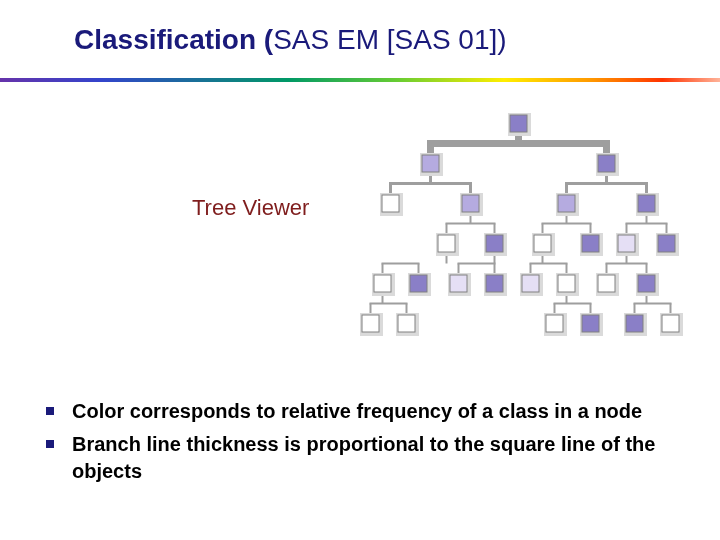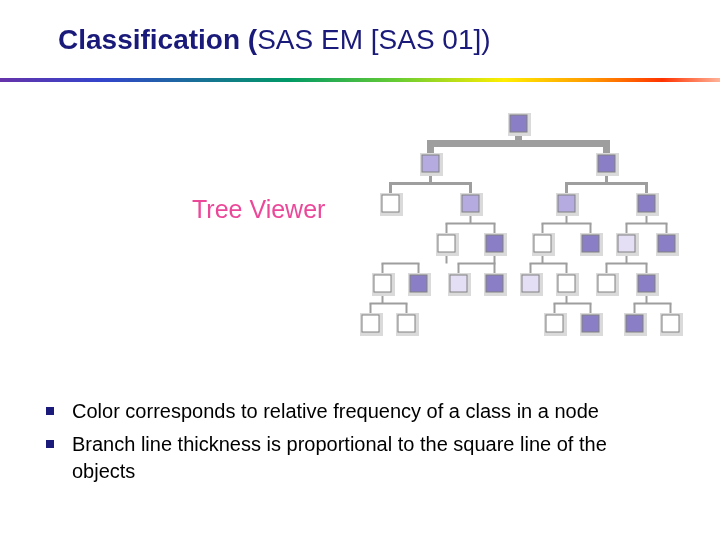--- a/index.html
+++ b/index.html
@@ -8,51 +8,53 @@
     height: 540px;
     background: #fff;
     font-family: Verdana, Geneva, sans-serif;
     position: relative;
     overflow: hidden;
   }
   .title {
     font-size: 28px;
     color: #1a1a7a;
     padding: 24px 0 0 58px;
+    margin-left: 16px;
   }
   .title .bold { font-weight: bold; }
   .rule {
     position: absolute;
     top: 78px;
     left: 0; right: 0;
     height: 4px;
     background: linear-gradient(to right,
       #6633aa 0%, #3344cc 14%, #009966 40%, #66cc33 55%,
       #ffee00 70%, #ff9900 82%, #ff3300 92%, #ffb399 100%);
   }
   .label-tree {
     position: absolute;
     top: 195px;
     left: 192px;
-    font-size: 25px;
-    color: #ec4899;
+    font-size: 22px;
+    color: #7f1d1d;
   }
   .tree {
     position: absolute;
     top: 110px;
     left: 350px;
     width: 330px;
     height: 235px;
   }
   .tree svg { position: absolute; top: 0; left: 0; }
   .bullets {
     position: absolute;
     top: 398px;
     left: 46px;
     right: 52px;
+    font-weight: bold;
   }
   .bitem {
     display: flex;
     align-items: flex-start;
     margin-bottom: 6px;
   }
   .sq {
     width: 8px; height: 8px;
     background: #1a1a7a;
     margin-top: 9px;

